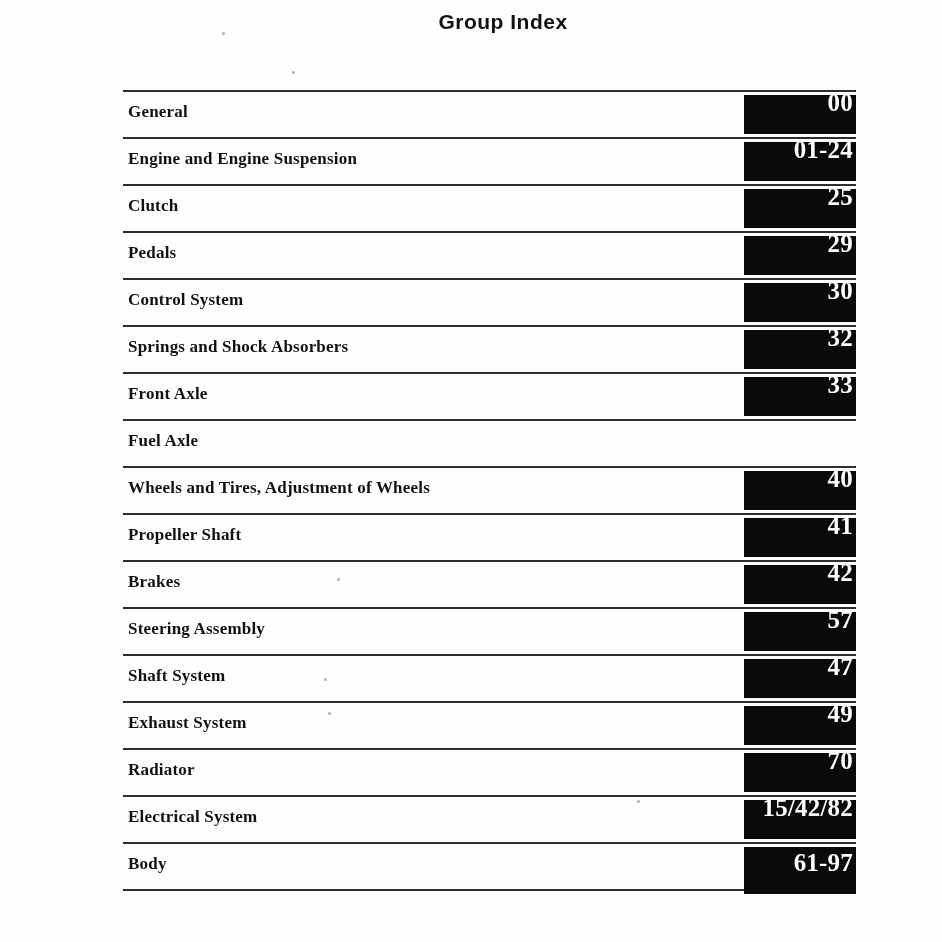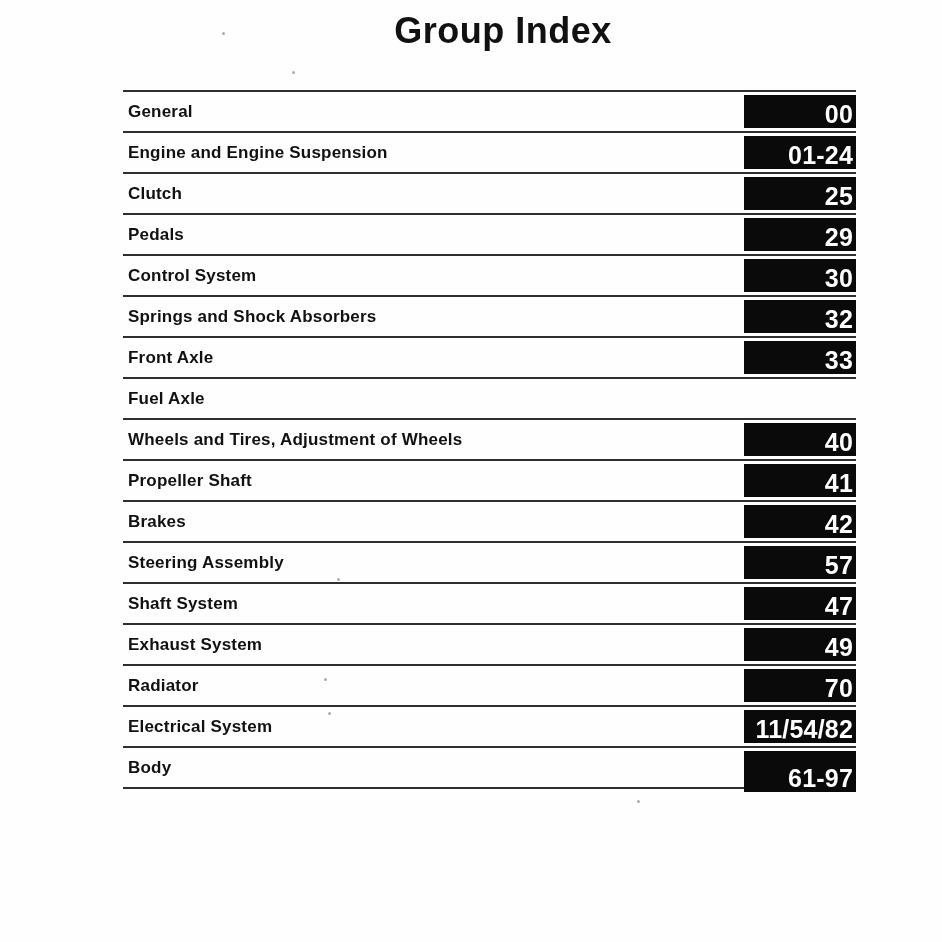--- a/index.html
+++ b/index.html
@@ -19,37 +19,38 @@
   }
   .page {
     position: absolute;
     inset: 0;
   }
   .title {
     position: absolute;
     top: 10px;
     left: 503px;
     transform: translateX(-50%);
-    font-size: 36px;
+    font-size: 21px;
     font-weight: bold;
     color: var(--text);
     letter-spacing: 0.5px;
     white-space: nowrap;
   }
   .index-table {
     position: absolute;
     left: 123px;
     top: 90px;
     width: 733px;
     border-bottom: 2px solid var(--line);
   }
   .row {
     position: relative;
-    height: 41px;
+    height: 47px;
     border-top: 2px solid var(--line);
+    font-family: Liberation Serif, serif;
   }
   .label {
     position: absolute;
     left: 5px;
     top: 10px;
     font-size: 17px;
     font-weight: bold;
     color: var(--text);
     letter-spacing: 0.2px;
     white-space: nowrap;
@@ -57,21 +58,21 @@
   .code-box {
     position: absolute;
     right: 0;
     top: 3px;
     bottom: 3px;
     width: 112px;
     background: var(--box-bg);
     display: flex;
     align-items: flex-end;
     justify-content: flex-end;
-    padding: 0 3px 1px 0;
+    padding: 0 3px 19px 0;
   }
   .row.last .code-box {
     bottom: -5px;
   }
   .code {
     font-size: 25px;
     font-weight: bold;
     color: var(--box-text);
     letter-spacing: 0.2px;
     line-height: 1;
@@ -176,21 +177,21 @@
   </div>
       <div class="row">
     <span class="label">Radiator</span>
     <div class="code-box">
       <span class="code">70</span>
     </div>
   </div>
       <div class="row">
     <span class="label">Electrical System</span>
     <div class="code-box">
-      <span class="code">11/54/82</span>
+      <span class="code">15/42/82</span>
     </div>
   </div>
       <div class="row last">
     <span class="label">Body</span>
     <div class="code-box">
       <span class="code">61-97</span>
     </div>
   </div>
     </div>
 

